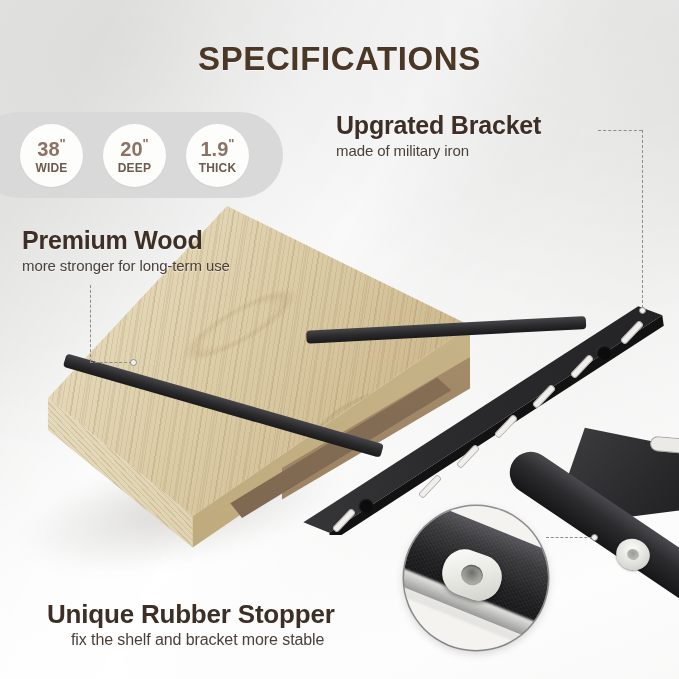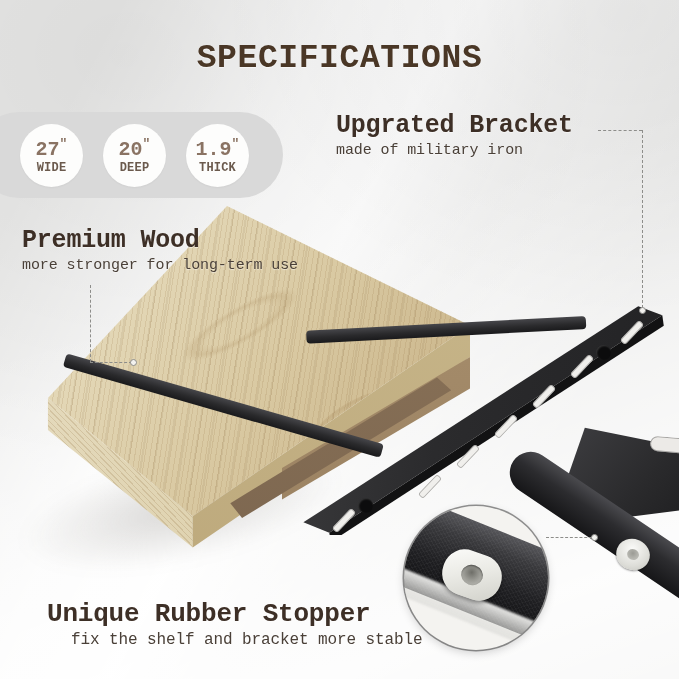--- a/index.html
+++ b/index.html
@@ -1,21 +1,21 @@
 <!DOCTYPE html>
 <html><head>
 <meta charset="utf-8">
 <style>
   html,body{margin:0;padding:0;}
   body{
     width:679px;height:679px;overflow:hidden;
     font-family:"Liberation Sans",sans-serif;
     background:#ececeb;
   }
-  #stage{position:relative;width:679px;height:679px;overflow:hidden;font-family:Liberation Mono, monospace;}
+  #stage{position:relative;width:679px;height:679px;overflow:hidden;}
 
   
   .bg-base{position:absolute;inset:0;background:#e9e9e8;}
   .bg-sweep{position:absolute;inset:-10%;
     background:linear-gradient(118deg,
       rgba(255,255,255,0) 18%,
       rgba(255,255,255,.78) 36%,
       rgba(255,255,255,.95) 46%,
       rgba(255,255,255,.45) 56%,
       rgba(255,255,255,0) 72%);}
@@ -239,21 +239,21 @@
   <div class="bg-sweep"></div>
   <div class="bg-sweep2"></div>
   <div class="bg-vign"></div>
 
   <div class="title">SPECIFICATIONS</div>
 
   <div class="spec-panel"></div>
 
   <div class="badge b0">
     <div class="v">
-      <span>27</span><sup>"</sup>
+      <span>38</span><sup>"</sup>
     </div>
     <div class="u">WIDE</div>
   </div>
 
   <div class="badge b1">
     <div class="v">
       <span>20</span><sup>"</sup>
     </div>
     <div class="u">DEEP</div>
   </div>

